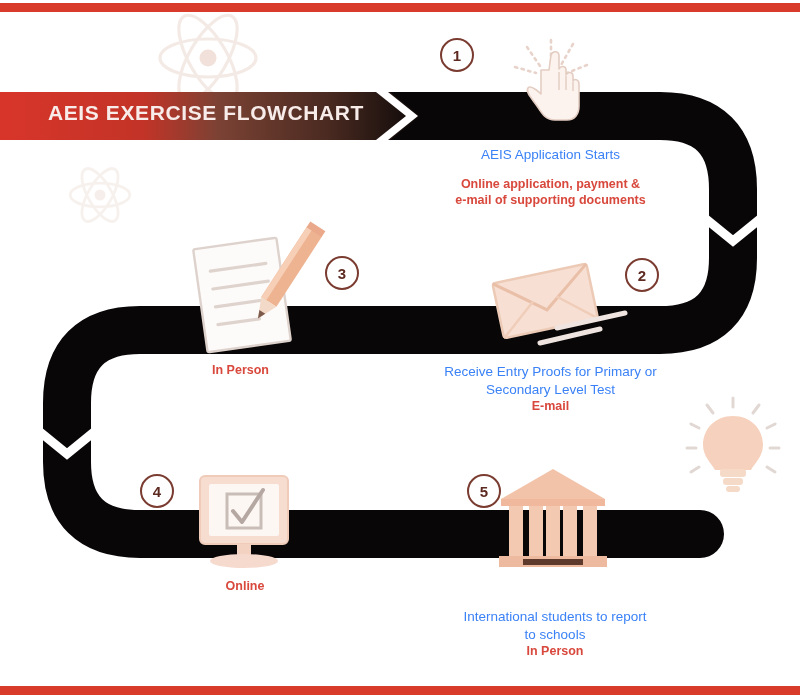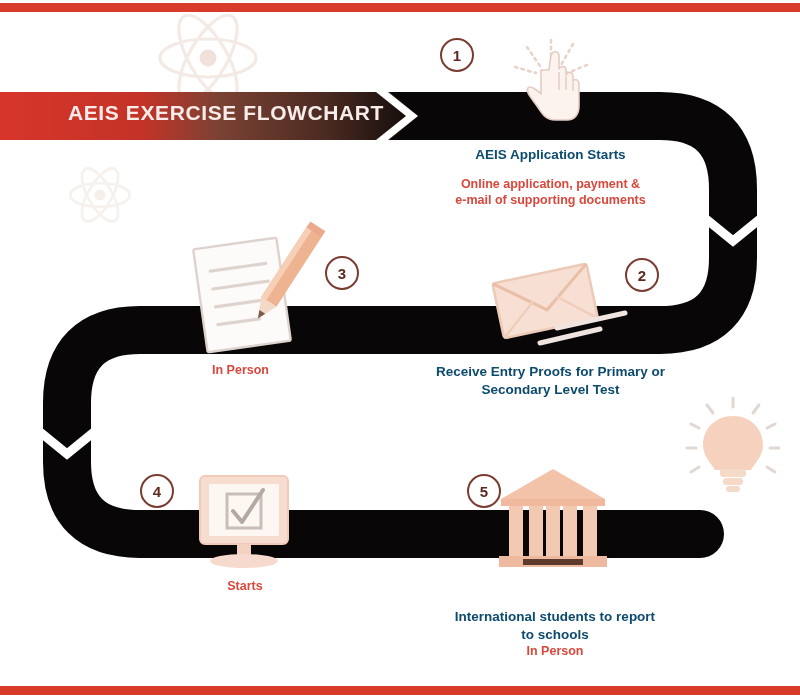--- a/index.html
+++ b/index.html
@@ -20,39 +20,39 @@
   
   .layer-bg{position:absolute;left:0;top:0;width:800px;height:699px;z-index:1;}
   .layer-path{position:absolute;left:0;top:0;width:800px;height:699px;z-index:2;}
   .layer-icons{position:absolute;left:0;top:0;width:800px;height:699px;z-index:3;}
 
   
   .banner{
     position:absolute;left:0;top:92px;width:420px;height:48px;z-index:5;
   }
   .banner-title{
-    position:absolute;left:68px;top:101px;z-index:6;
+    position:absolute;left:48px;top:101px;z-index:6;
     color:#f7ece9;font-size:21px;font-weight:bold;letter-spacing:.6px;
     white-space:nowrap;
   }
 
   
   .badge{
     position:absolute;z-index:6;
     width:30px;height:30px;border-radius:50%;
     border:2px solid #7a3b30;
     color:#5d2a21;font-size:15px;font-weight:bold;
     display:flex;align-items:center;justify-content:center;
     background:rgba(255,255,255,0.0);
   }
 
   
   .step-label{position:absolute;z-index:6;text-align:center;}
   .step-title{
-    color:#0c4a6e;font-size:13.5px;font-weight:bold;line-height:1.32;
+    color:#3b82f6;font-size:13.5px;font-weight:normal;line-height:1.32;
     white-space:pre-line;
   }
   .step-mode{
     color:#d8483c;font-size:12.5px;font-weight:bold;
     white-space:pre-line;
   }
   .step-sub{
     margin-top:12px;color:#d8483c;font-size:12.5px;font-weight:bold;
     line-height:1.3;white-space:pre-line;
   }
@@ -222,28 +222,29 @@
 
   <div class="step-label" style="left:418px;top:146px;width:265px;">
     <div class="step-title">AEIS Application Starts</div>
     <div class="step-sub">Online application, payment &amp;
 e-mail of supporting documents</div>
   </div>
 
   <div class="step-label" style="left:418px;top:363px;width:265px;">
     <div class="step-title">Receive Entry Proofs for Primary or
 Secondary Level Test</div>
+    <div class="step-mode">E-mail</div>
   </div>
 
   <div class="step-label" style="left:118px;top:363px;width:245px;">
     <div class="step-mode">In Person</div>
   </div>
 
   <div class="step-label" style="left:120px;top:579px;width:250px;">
-    <div class="step-mode">Starts</div>
+    <div class="step-mode">Online</div>
   </div>
 
   <div class="step-label" style="left:430px;top:608px;width:250px;">
     <div class="step-title">International students to report
 to schools</div>
     <div class="step-mode">In Person</div>
   </div>
 
 </div>
 

